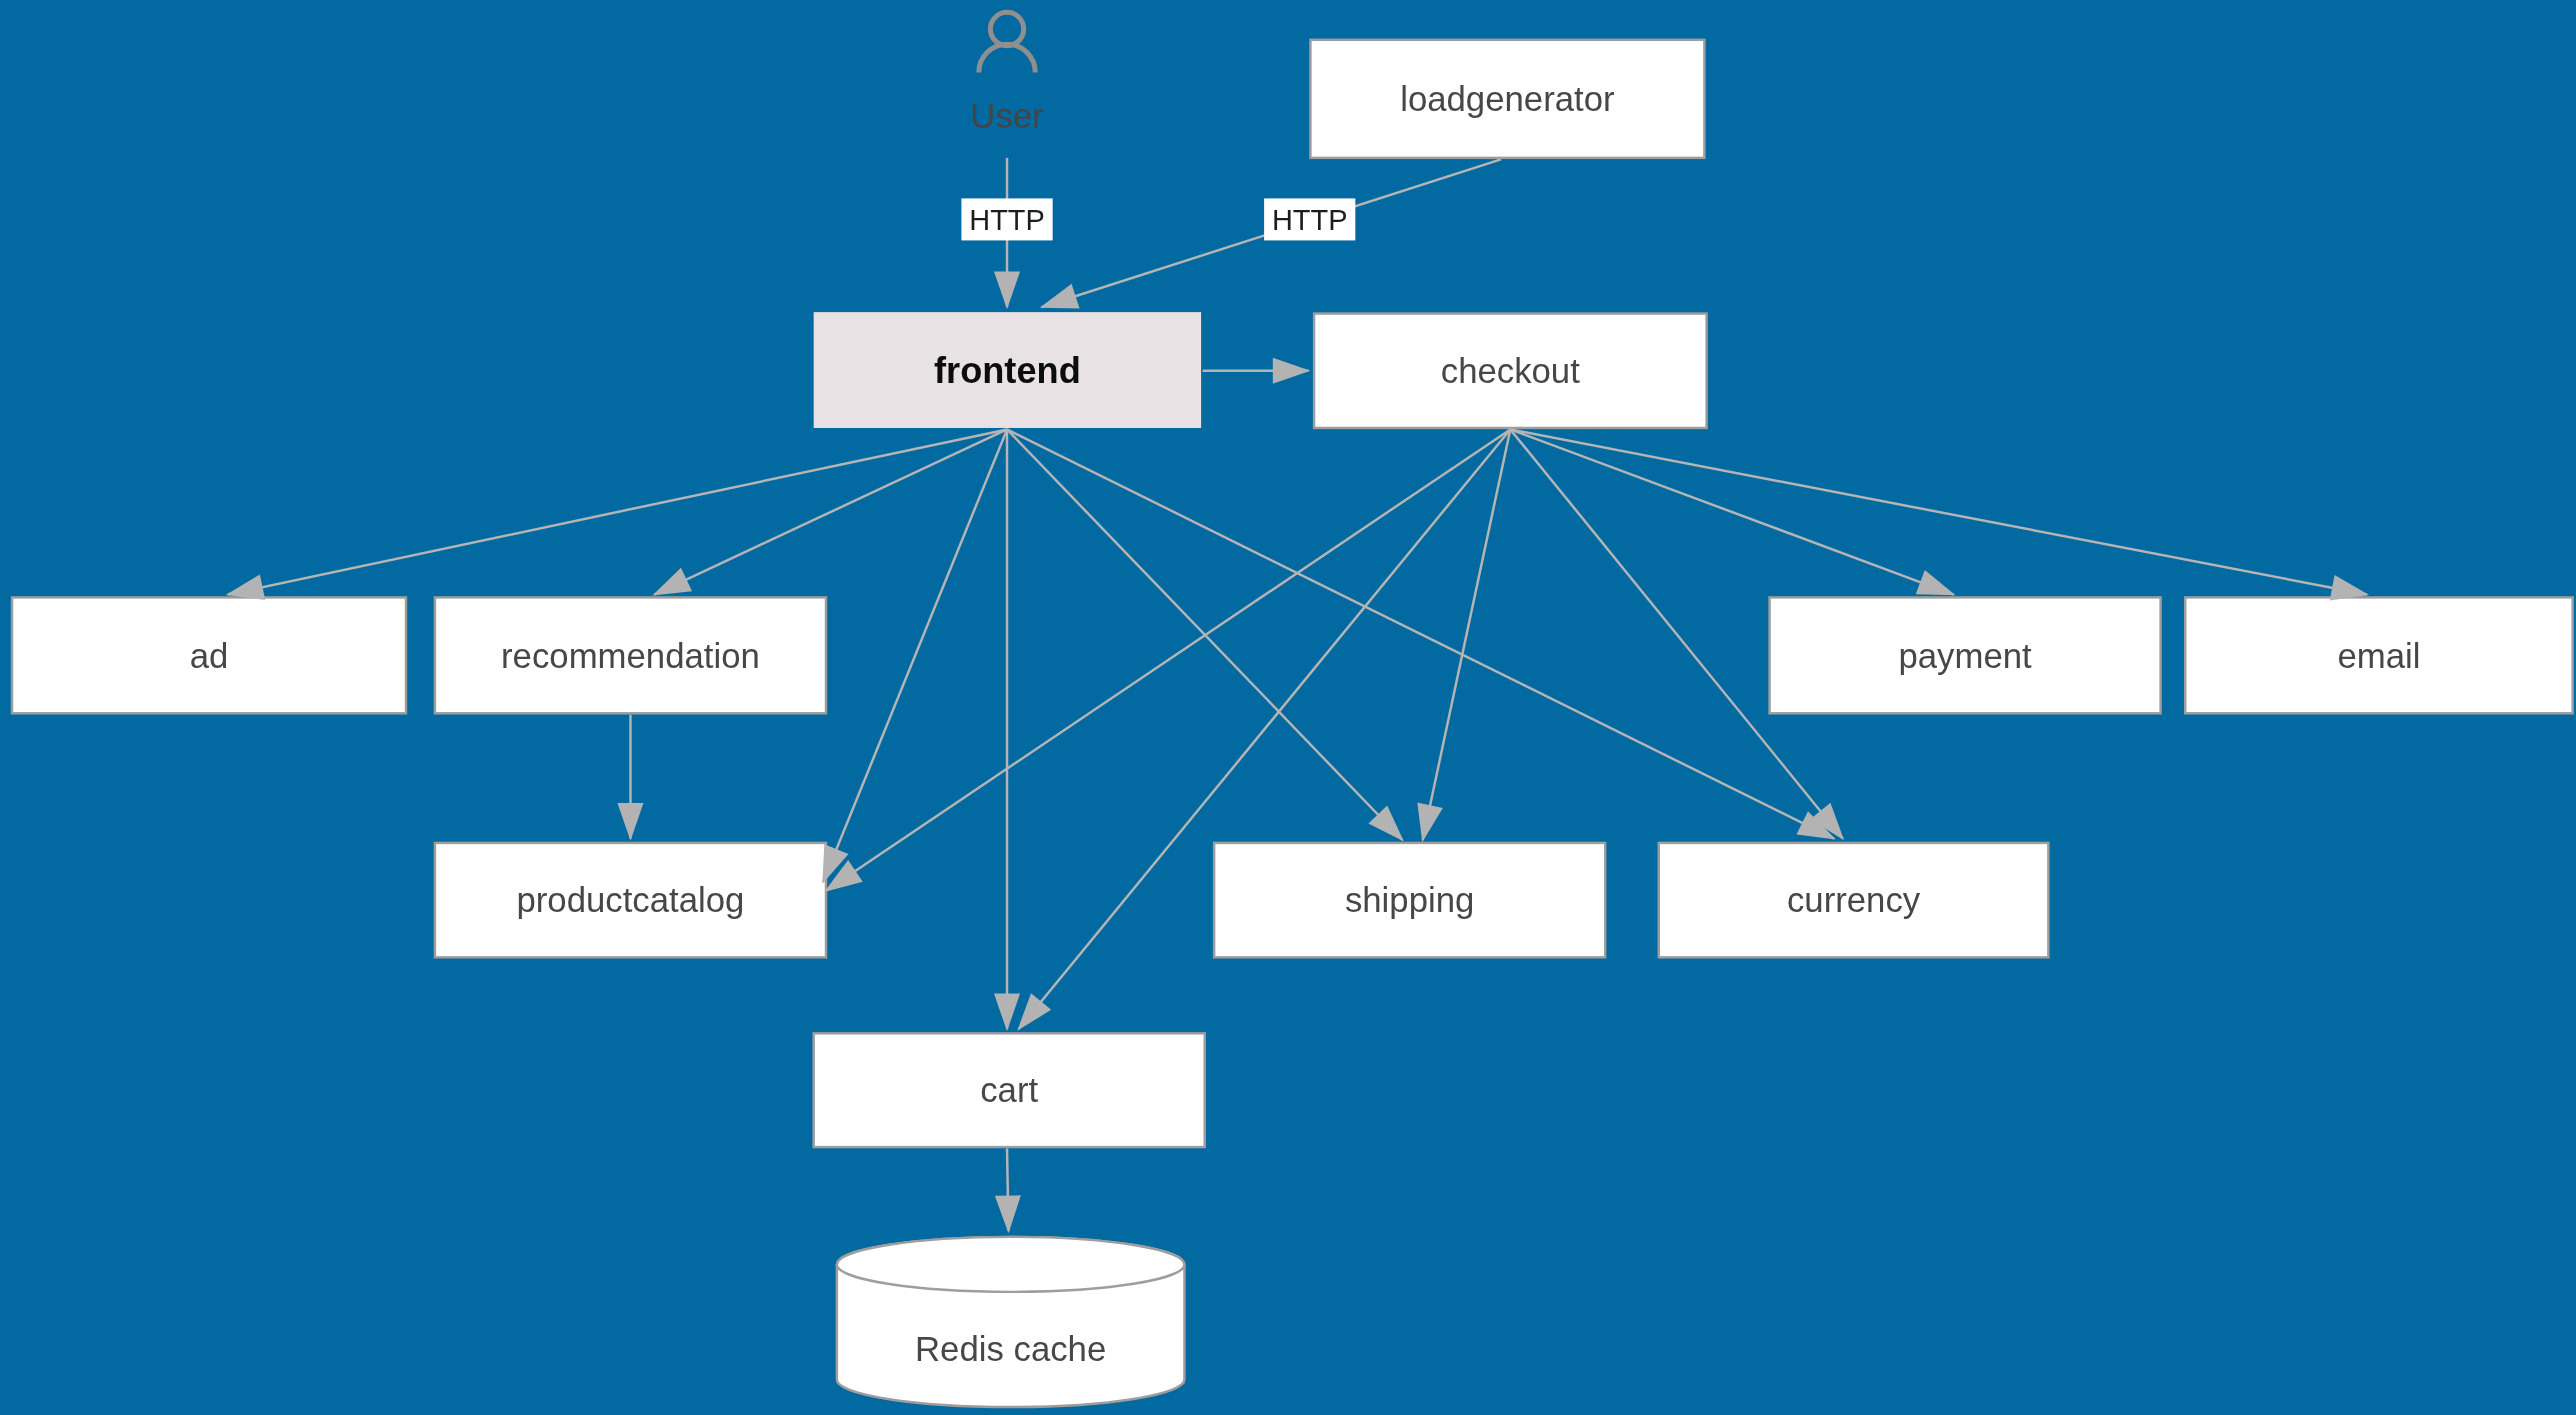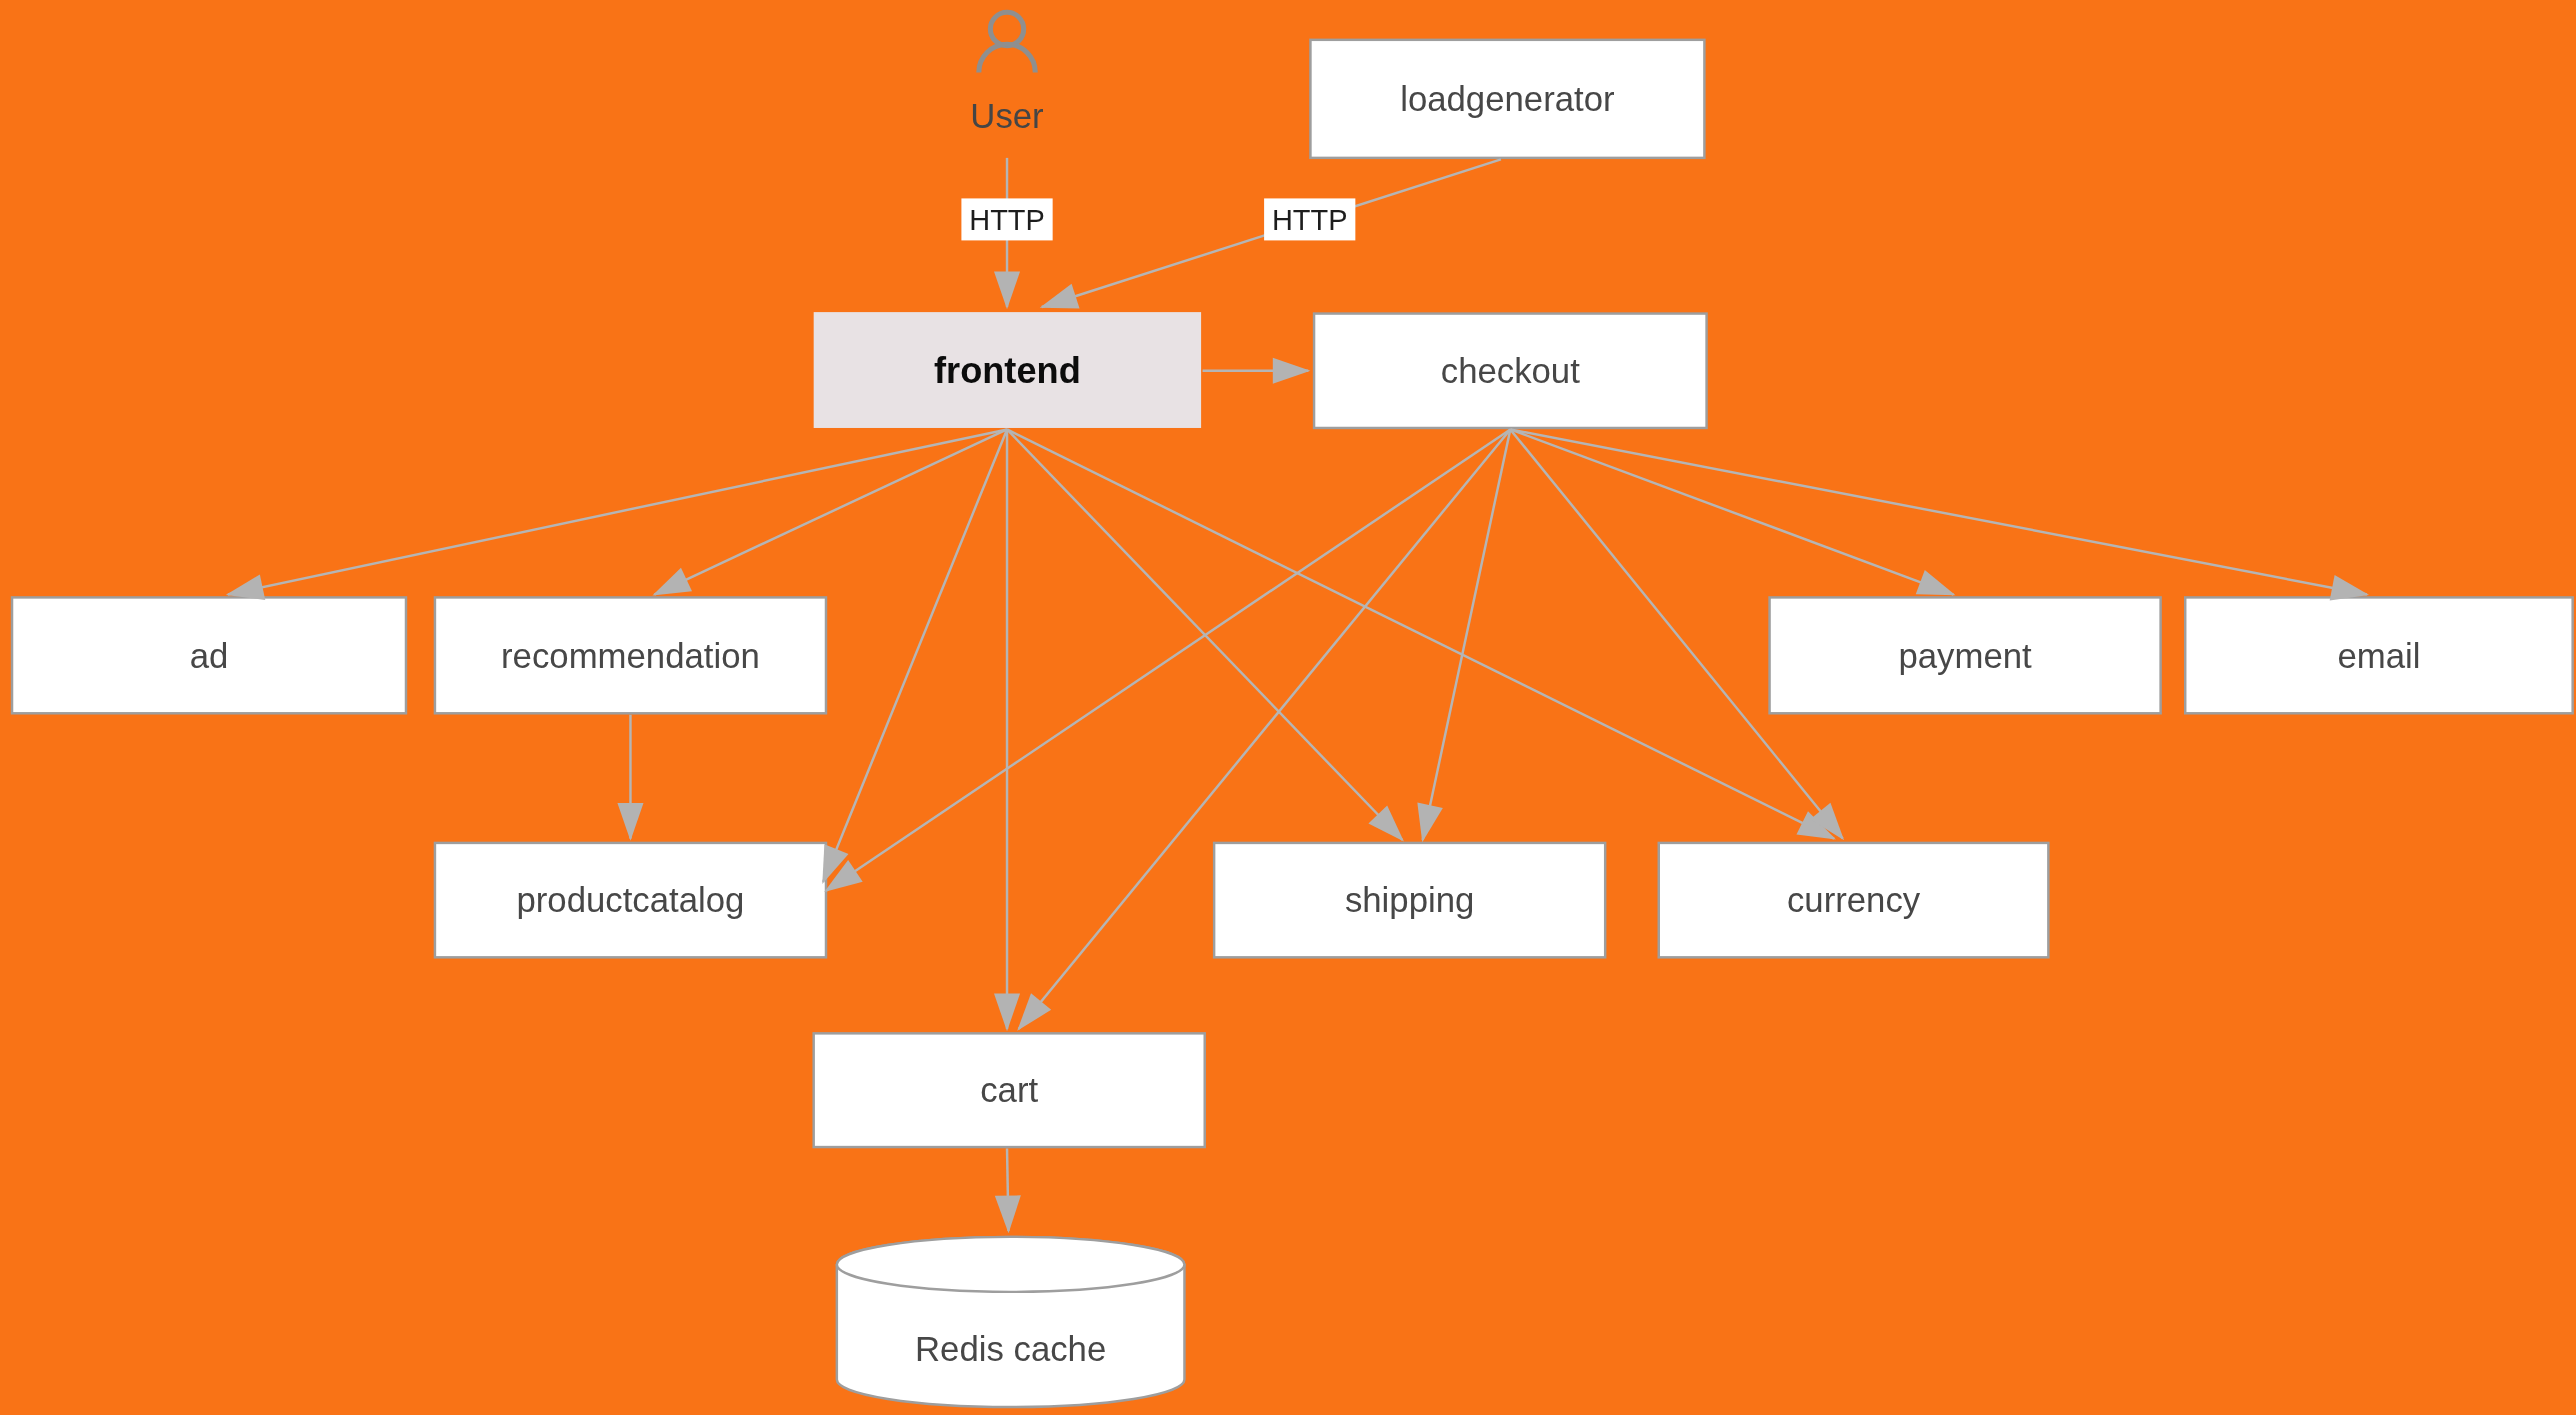--- a/index.html
+++ b/index.html
@@ -3,21 +3,21 @@
 <meta charset="utf-8">
 <style>
   html, body {
     margin: 0;
     padding: 0;
     background: #ffffff;
   }
   #canvas {
     width: 2576px;
     height: 1415px;
-    background: #f97316;
+    background: #0369a1;
     overflow: hidden;
   }
   svg { display: block; }
   text {
     font-family: "Liberation Sans", "DejaVu Sans", sans-serif;
     user-select: none;
   }
   .node-box rect { fill: #ffffff; stroke: #9e9e9e; stroke-width: 3.4; }
   .node-box.emphasized rect { fill: #e8e2e4; stroke: none; }
   .node-label { fill: #474747; font-size: 48px; text-anchor: middle; }

